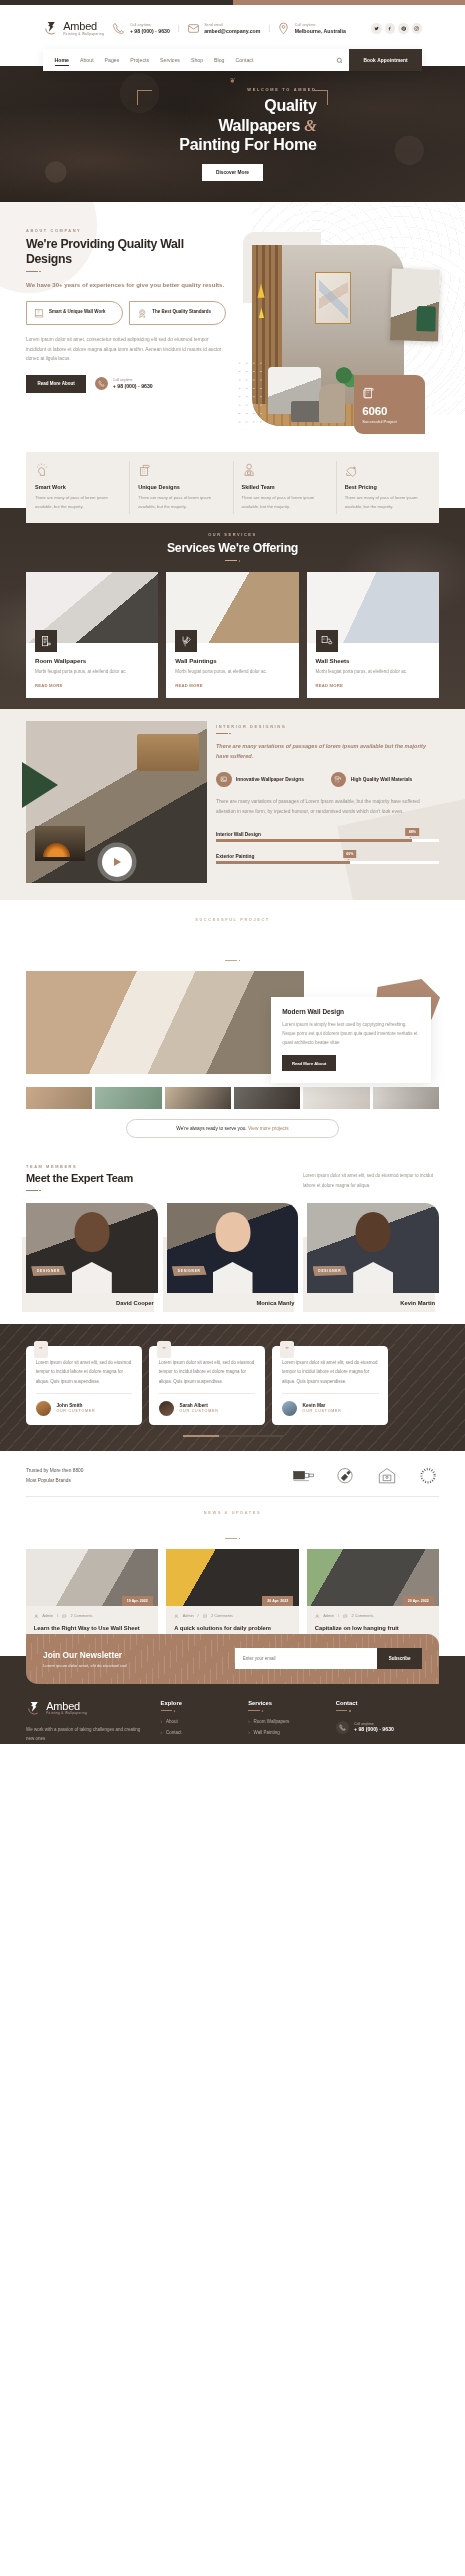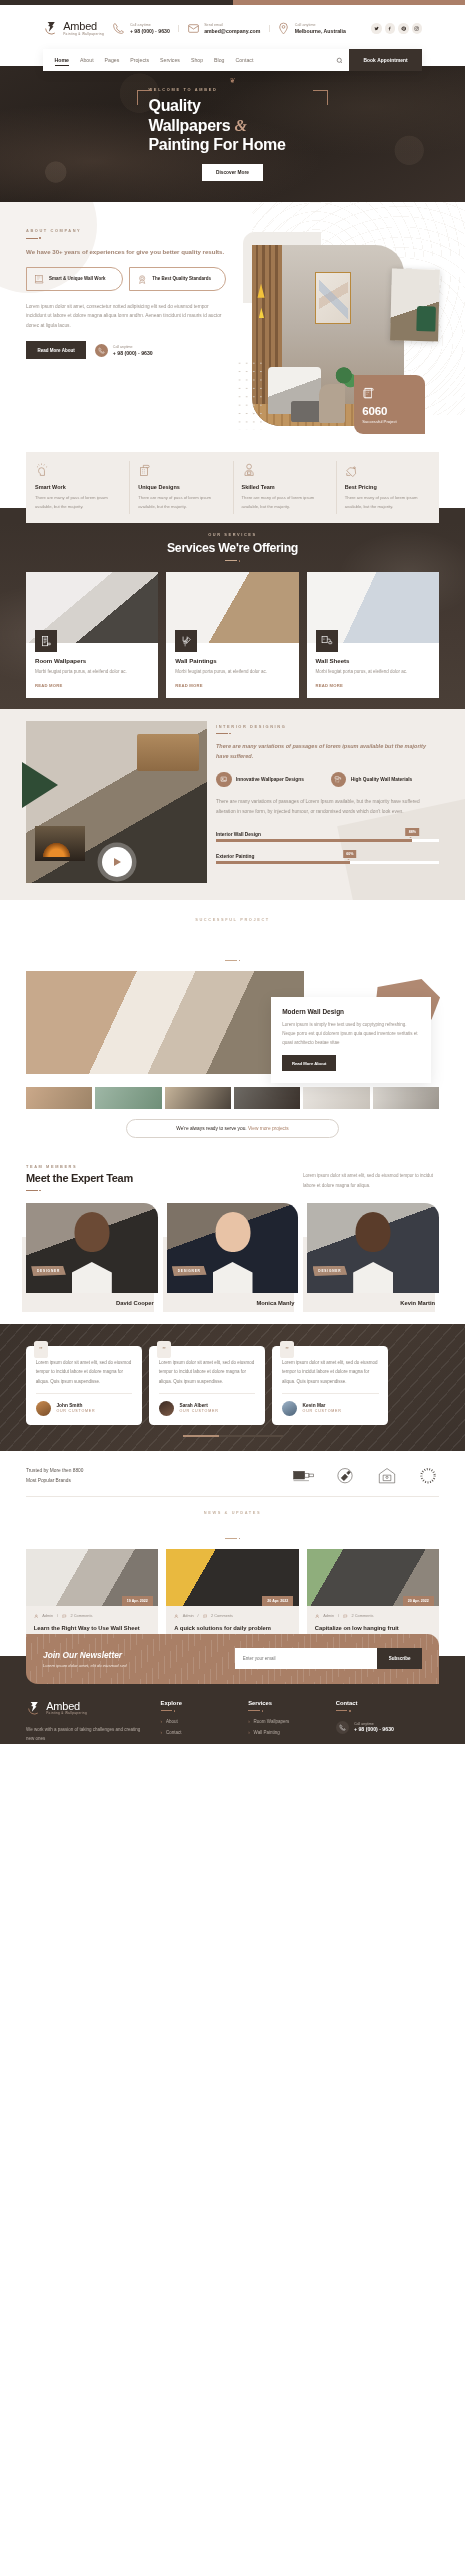--- a/index.html
+++ b/index.html
@@ -54,21 +54,21 @@
             radial-gradient(ellipse 60% 50% at 80% 30%, rgba(70,58,48,.5), transparent 70%),
             linear-gradient(150deg,#302823 0%, #241e1a 40%, #3a302a 100%);
           display:flex; flex-direction:column; align-items:center; justify-content:center; }
   .hero::before{ content:""; position:absolute; inset:0;
     background-image:
       radial-gradient(circle at 12% 78%, rgba(160,140,120,.18) 0 10.3px, transparent 11px),
       radial-gradient(circle at 88% 62%, rgba(150,130,112,.14) 0 14.2px, transparent 15px),
       radial-gradient(circle at 30% 20%, rgba(120,100,85,.12) 0 19.4px, transparent 20px);
     opacity:.9; }
   .hero-orn { position:absolute; top:10.3px; left:50%; transform:translateX(-50%); color:#a97f66; font-size:7.1px; }
-  .hero-frame { position:relative; width:168px; text-align:left; z-index:2; }
+  .hero-frame { position:relative; width:168px; text-align:right; z-index:2; }
   .hero-frame::before, .hero-frame::after{
     content:""; position:absolute; top:2.6px; width:14.2px; height:14.2px; border-color:#a97f66; }
   .hero-frame::before{ left:-11.6px; border-left:0.9px solid #a97f66; border-top:0.9px solid #a97f66; }
   .hero-frame::after{ right:-11.6px; border-right:0.9px solid #a97f66; border-top:0.9px solid #a97f66; }
   .hero-eyebrow { font-size:3.9px; letter-spacing:1.7px; color:#c3a891; font-weight:bold; }
   .hero-title { color:#fff; font-size:16px; font-weight:bold; line-height:1.22; margin-top:3.9px; letter-spacing:-0.3px; }
   .amp { color:#c8a088; font-style:italic; font-family:"Liberation Serif", serif; }
   .hero-btn { margin-top:9px; background:#fff; color:#2f2722; font-size:4.8px;
               font-weight:bold; padding:5.8px 14.2px; display:inline-block; z-index:3; position:relative; }
 
@@ -330,21 +330,21 @@
   .nw-meta svg{ width:4.5px; height:4.5px; vertical-align:-0.6px; color:#a97f66; }
   .nw-title { font-size:5.8px; font-weight:bold; color:#2f2722; line-height:1.55; margin-top:5.2px; }
 
   
   .footer-zone { background:#3b322c; position:relative; padding-top:22px; }
   .nl { position:absolute; left:26px; right:26px; top:-22px; height:50px;
      background:#a97f66; border-radius:0 11.6px 0 11.6px; display:flex; align-items:center;
      padding:0 17px; overflow:hidden; }
   .nl::after{ content:""; position:absolute; inset:0; opacity:.13;
      background:repeating-linear-gradient(92deg, #fff 0 0.6px, transparent 0.6px 5.8px); }
-  .nl-l { position:relative; z-index:2;font-style:italic; }
+  .nl-l { position:relative; z-index:2; }
   .nl-t { font-size:8.4px; font-weight:bold; color:#fff; }
   .nl-s { font-size:4.2px; color:#f3e8e0; margin-top:3.2px; }
   .nl-form { margin-left:auto; display:flex; background:#fff; height:20.7px; width:187px; position:relative; z-index:2; }
   .nl-input { flex:1; border:0; outline:0; padding:0 7.8px; font-size:4.5px; color:#9a918a;
      font-family:"Liberation Sans", sans-serif; background:#fff; }
   .nl-btn { background:#3b322c; color:#fff; font-size:4.5px; font-weight:bold; padding:0 11.6px;
      display:flex; align-items:center; border:0; font-family:"Liberation Sans", sans-serif; }
   .footer { padding:22px 26px 0; display:flex; gap:11.6px; }
   .fcol-brand { width:123px; }
   .flogo { display:flex; align-items:center; gap:3.2px; }
@@ -487,20 +487,21 @@
         <div>Painting For Home</div>
       </div>
     </div>
     <div class="hero-btn">Discover More</div>
   </div>
 
   <div class="about">
     <div class="about-inner">
       <div class="about-left">
         <div class="eyebrow">ABOUT COMPANY</div>
+        <div class="h2">We're Providing Quality Wall Designs</div>
         <div class="rule">
             <i></i>
             <b></b>
           </div>
         <div class="lead">We have 30+ years of experiences for give you better quality results.</div>
 
         <div class="chips">
           <div class="chip">
             <div class="chip-ic">
               <svg viewBox="0 0 24 24" fill="none" stroke="currentColor" stroke-width="1.2">

